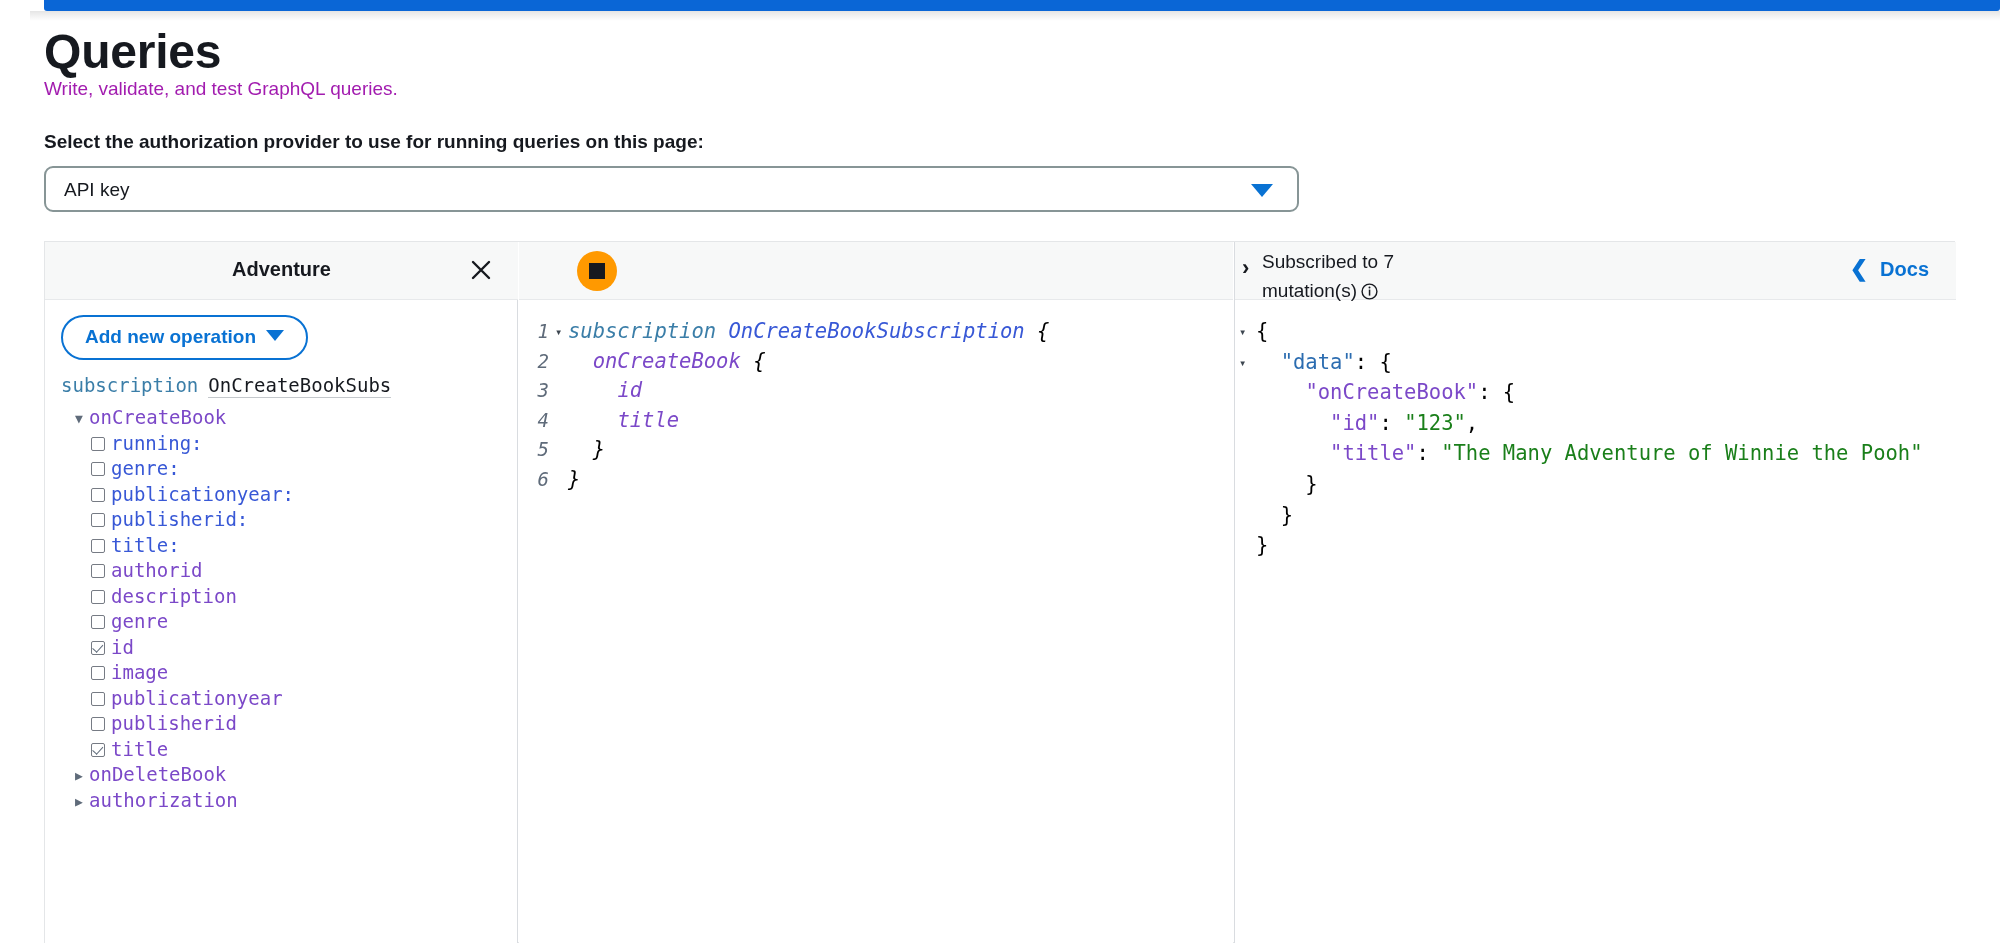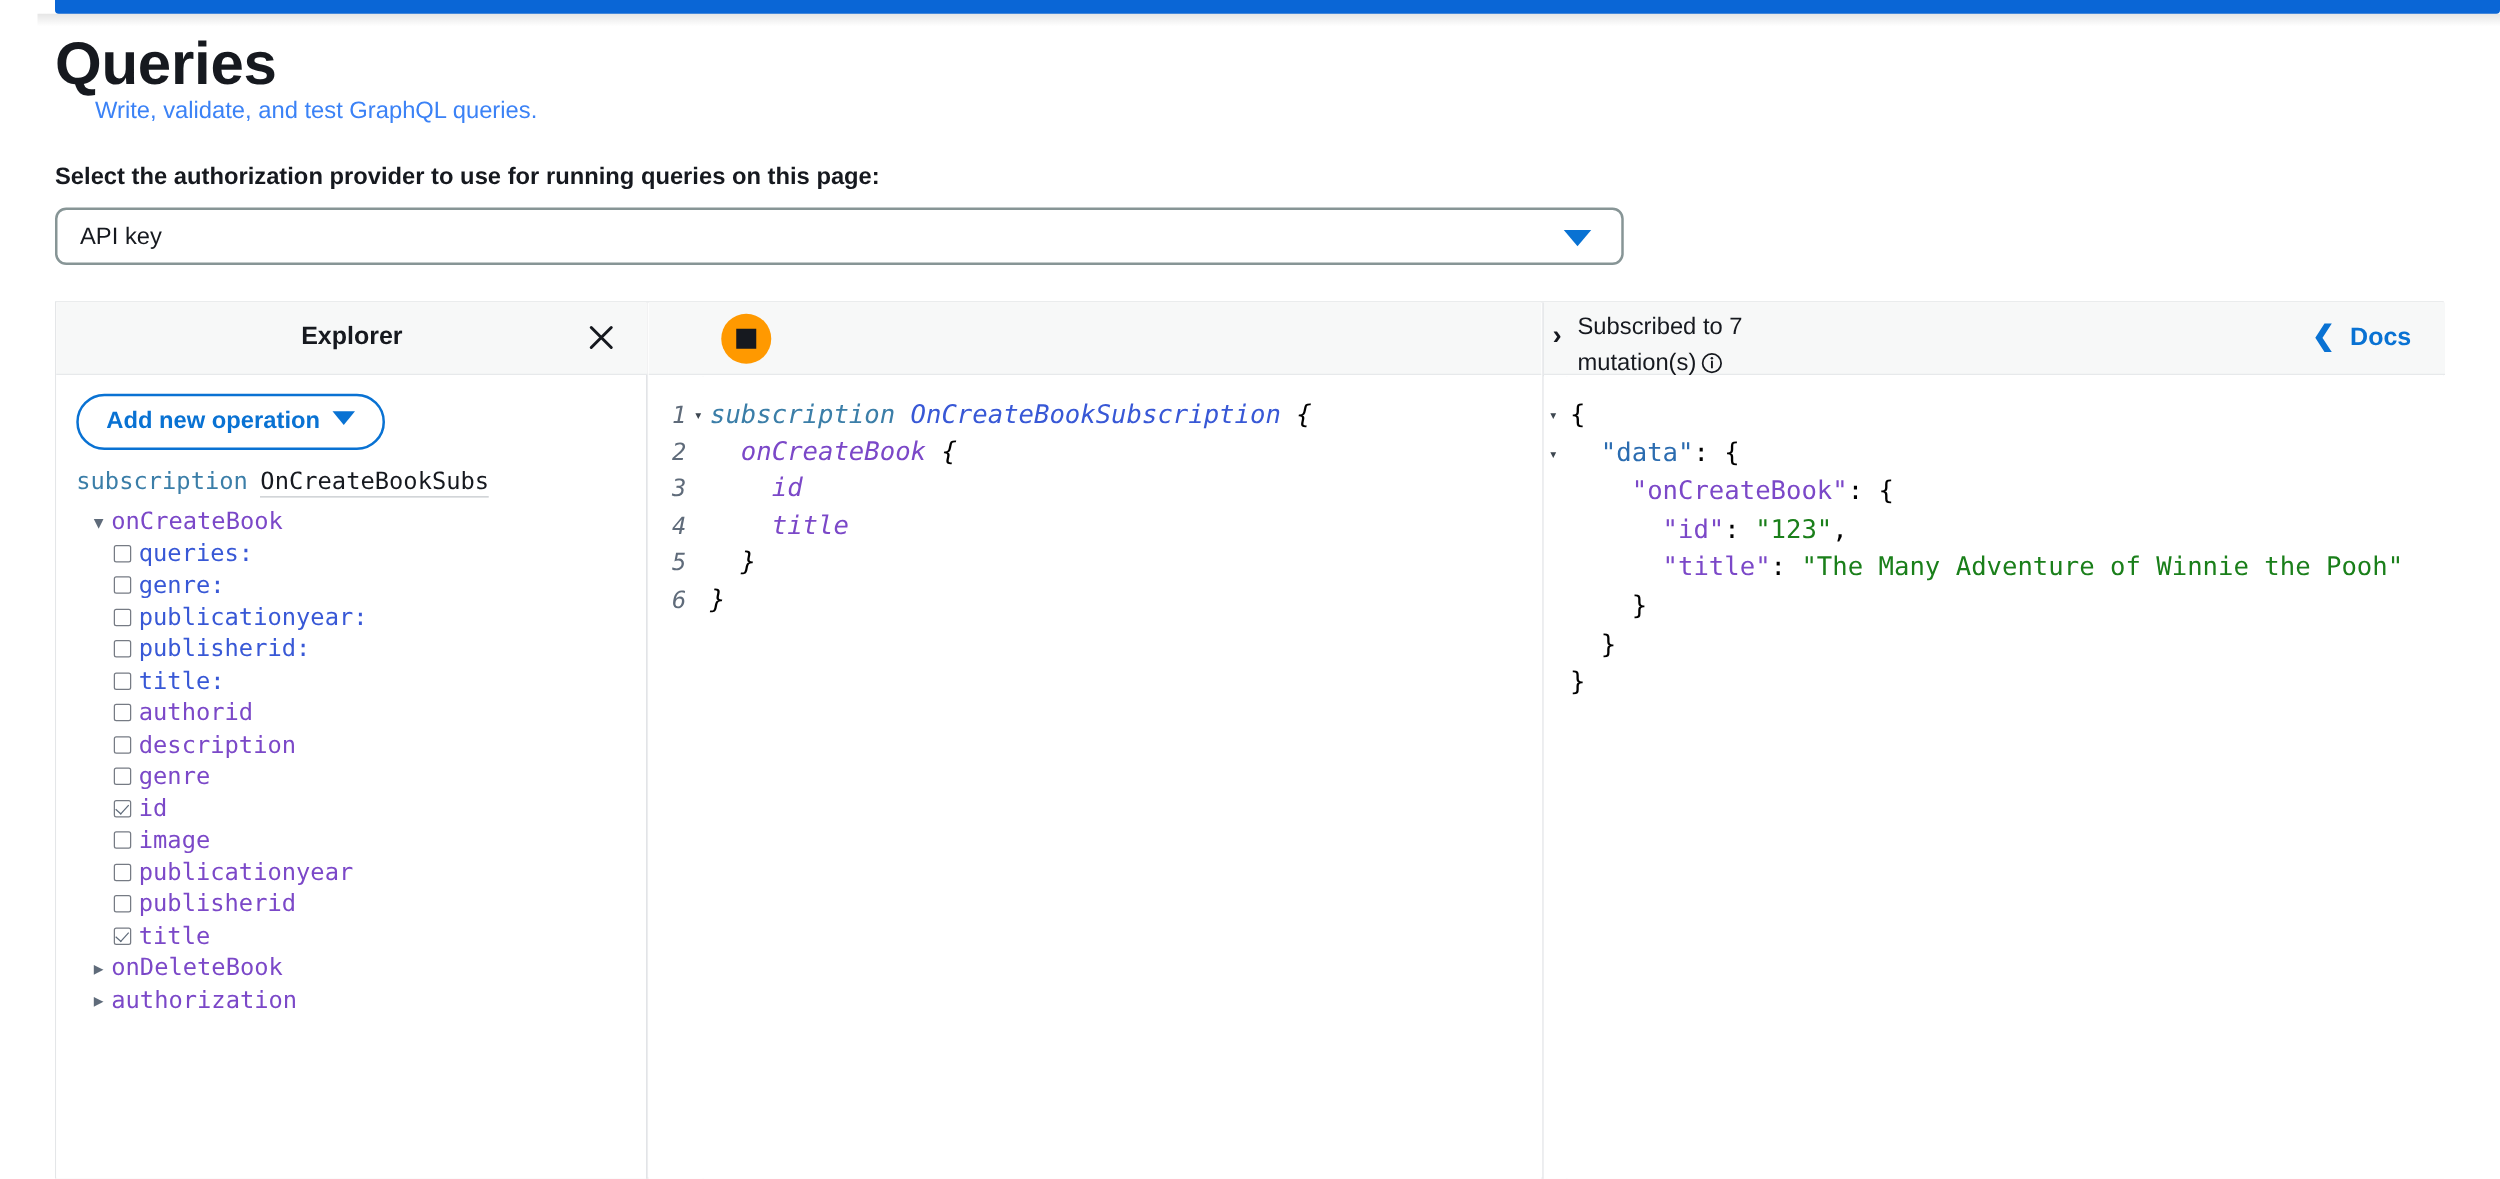--- a/index.html
+++ b/index.html
@@ -22,21 +22,21 @@
     background: linear-gradient(to bottom, rgba(0,0,0,0.10), rgba(0,0,0,0));
   }
 
   
   .page-title {
     position: absolute; left: 44px; top: 24px;
     font-size: 48px; font-weight: bold; color: #16191f; letter-spacing: -0.2px;
   }
   .page-sub {
     position: absolute; left: 44px; top: 78px;
-    font-size: 19px; color: #3b82f6; margin-left: 32px;
+    font-size: 19px; color: #a21caf;
   }
   .auth-label {
     position: absolute; left: 44px; top: 131px;
     font-size: 19px; font-weight: bold; color: #16191f;
   }
 
   
   .select-box {
     position: absolute; left: 44px; top: 166px; width: 1255px; height: 46px;
     border: 2px solid #879596; border-radius: 9px; background:#fff;
@@ -230,37 +230,37 @@
 
   <div class="select-box">
     <span class="select-value">API key</span>
     <span class="select-arrow"></span>
   </div>
 
   <div class="frame">
 
     <div class="explorer">
       <div class="explorer-head">
-        <div class="explorer-title">Explorer</div>
+        <div class="explorer-title">Adventure</div>
         <div class="explorer-close">
           <svg width="30" height="30" viewBox="0 0 30 30" aria-hidden="true">
             <path d="M7 7 L23 23 M23 7 L7 23" stroke="#16191f" stroke-width="2.4" fill="none" stroke-linecap="round"></path>
           </svg>
         </div>
       </div>
       <div class="explorer-body">
         <div class="add-op-btn">
           <span>Add new operation</span><span class="add-op-caret"></span>
         </div>
         <div class="op-line">
           <span class="kw-subscription">subscription</span><span class="op-name">OnCreateBookSubs</span>
         </div>
         <div class="tree" id="explorer-tree">
             <div class="tree-row lvl1"><span class="tri">▼</span><span class="fieldname-purple">onCreateBook</span></div>
-            <div class="tree-row lvl2"><span class="cbx"></span><span class="fieldname-blue">queries:</span></div>
+            <div class="tree-row lvl2"><span class="cbx"></span><span class="fieldname-blue">running:</span></div>
             <div class="tree-row lvl2"><span class="cbx"></span><span class="fieldname-blue">genre:</span></div>
             <div class="tree-row lvl2"><span class="cbx"></span><span class="fieldname-blue">publicationyear:</span></div>
             <div class="tree-row lvl2"><span class="cbx"></span><span class="fieldname-blue">publisherid:</span></div>
             <div class="tree-row lvl2"><span class="cbx"></span><span class="fieldname-blue">title:</span></div>
             <div class="tree-row lvl2"><span class="cbx"></span><span class="fieldname-purple">authorid</span></div>
             <div class="tree-row lvl2"><span class="cbx"></span><span class="fieldname-purple">description</span></div>
             <div class="tree-row lvl2"><span class="cbx"></span><span class="fieldname-purple">genre</span></div>
             <div class="tree-row lvl2"><span class="cbx checked"></span><span class="fieldname-purple">id</span></div>
             <div class="tree-row lvl2"><span class="cbx"></span><span class="fieldname-purple">image</span></div>
             <div class="tree-row lvl2"><span class="cbx"></span><span class="fieldname-purple">publicationyear</span></div>

